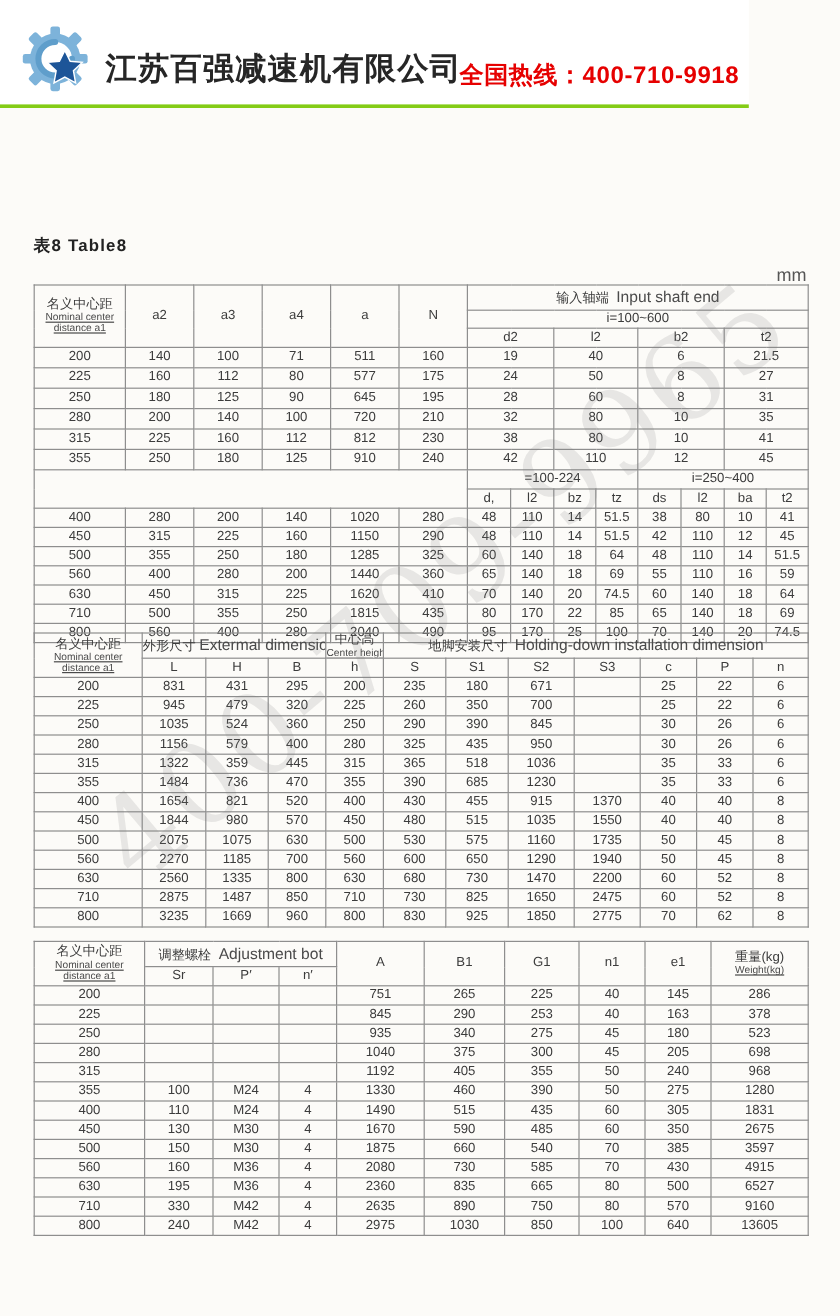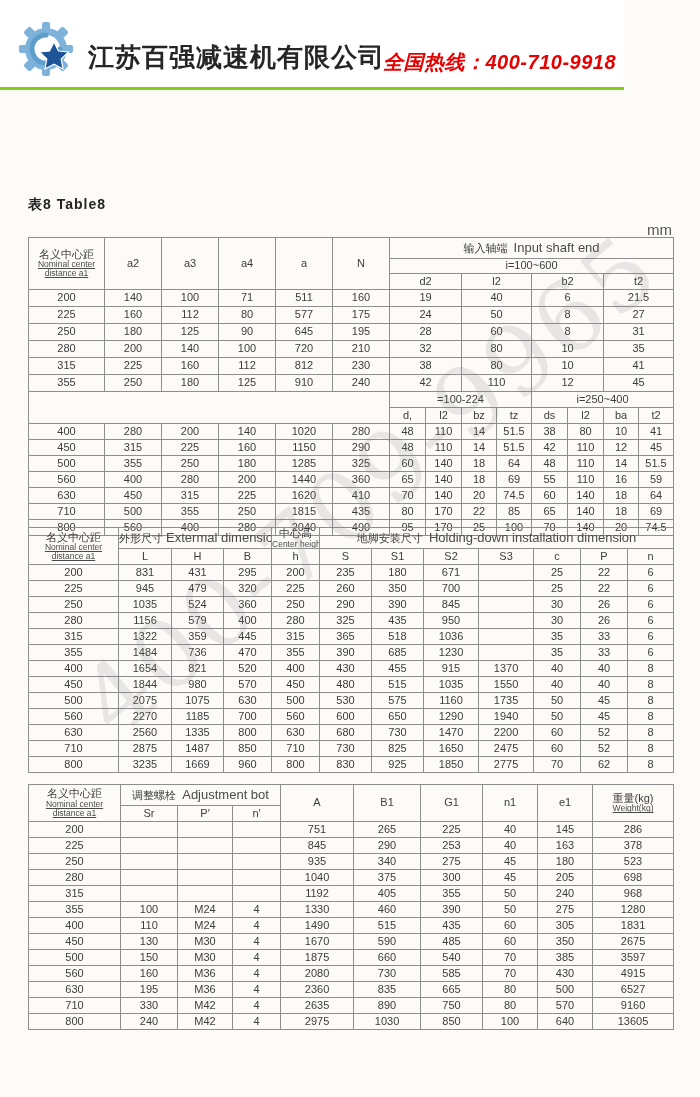--- a/index.html
+++ b/index.html
@@ -6,21 +6,21 @@
   body{background:#ffffff;}
   .page{
     position:relative;width:700px;height:1097px;margin:0 auto;
     background:#fcfbf8;overflow:hidden;
     font-family:"Liberation Sans",sans-serif;color:#3a3a3a;
   }
   
   .hdr{position:absolute;left:0;top:0;width:624px;height:87px;background:#ffffff;border-bottom:3px solid #84cc16;}
   .logo{position:absolute;left:16px;top:18px;width:66px;height:66px;}
   .company{position:absolute;left:88px;top:40px;font-size:26px;font-weight:bold;color:#262626;letter-spacing:1px;}
-  .hotline{position:absolute;left:383px;top:49px;font-size:20px;font-weight:bold;color:#e60000;letter-spacing:0.5px;font-style:italic;}
+  .hotline{position:absolute;left:383px;top:49px;font-size:20px;font-weight:bold;color:#e60000;letter-spacing:0.5px;}
   
   .tbl-title{position:absolute;left:28px;top:196px;font-size:14px;font-weight:bold;color:#222;letter-spacing:1px;}
   .unit{position:absolute;right:28px;top:221px;font-size:15px;color:#555;}
   
   table{border-collapse:collapse;table-layout:fixed;width:645px;background:transparent;}
   .tbl{position:absolute;left:28px;}
   #table1{top:237px;}
   #table2{top:527px;}
   #table3{top:784px;}
   th,td{

